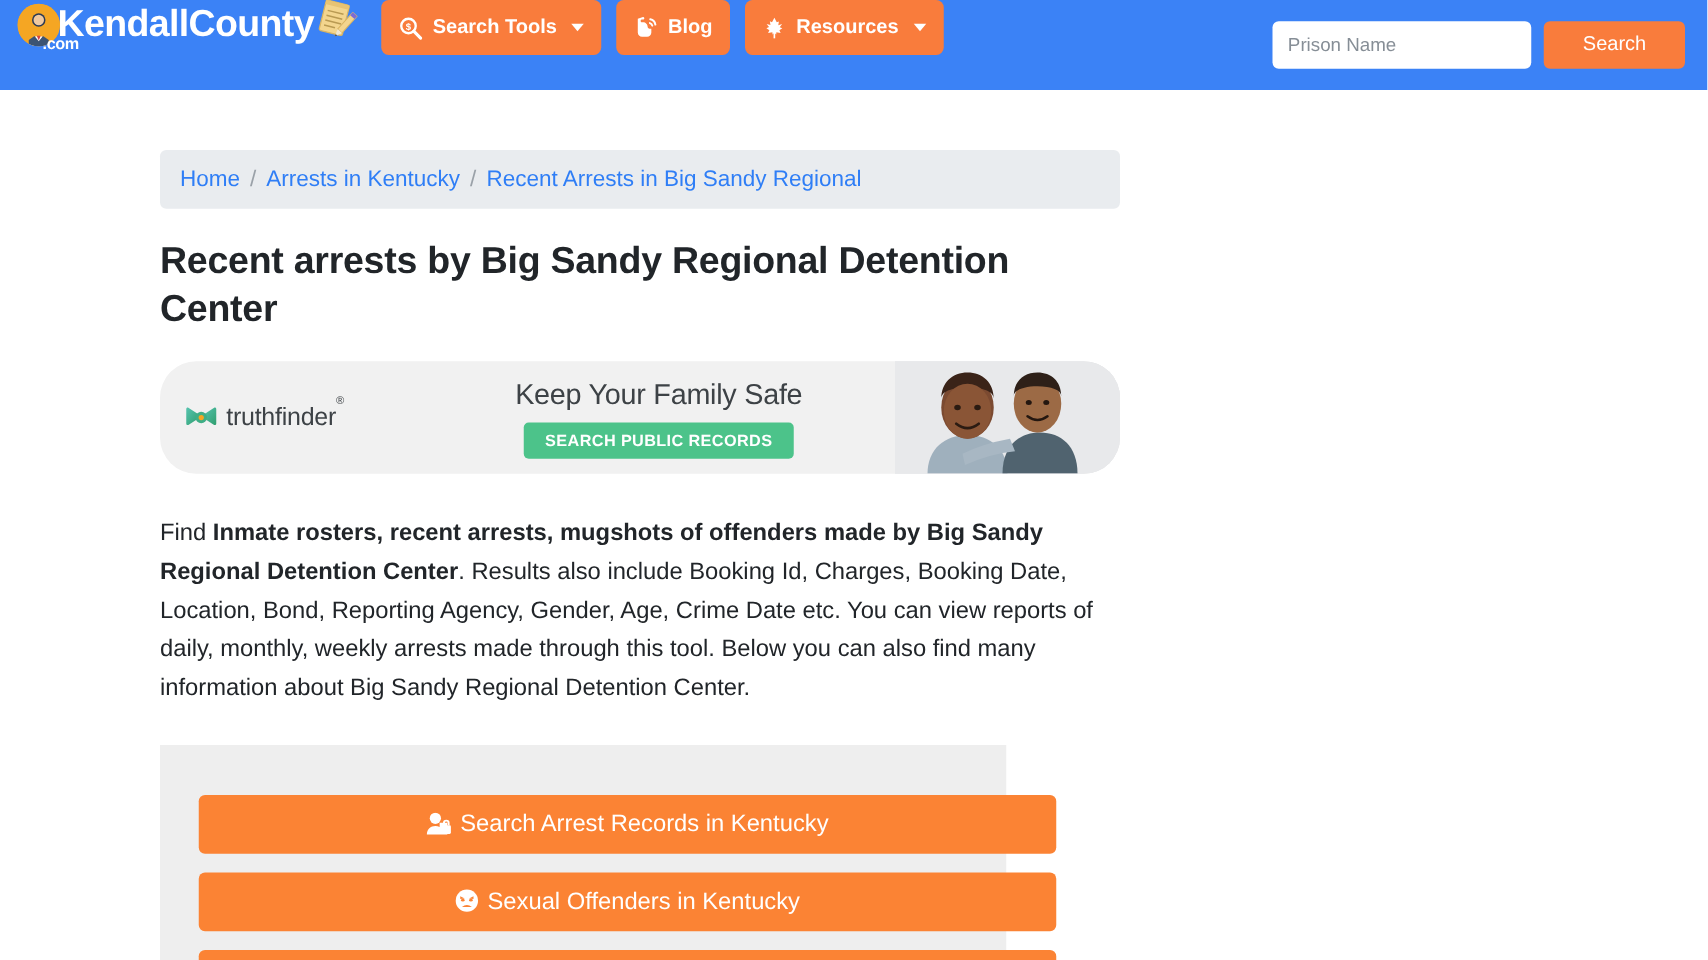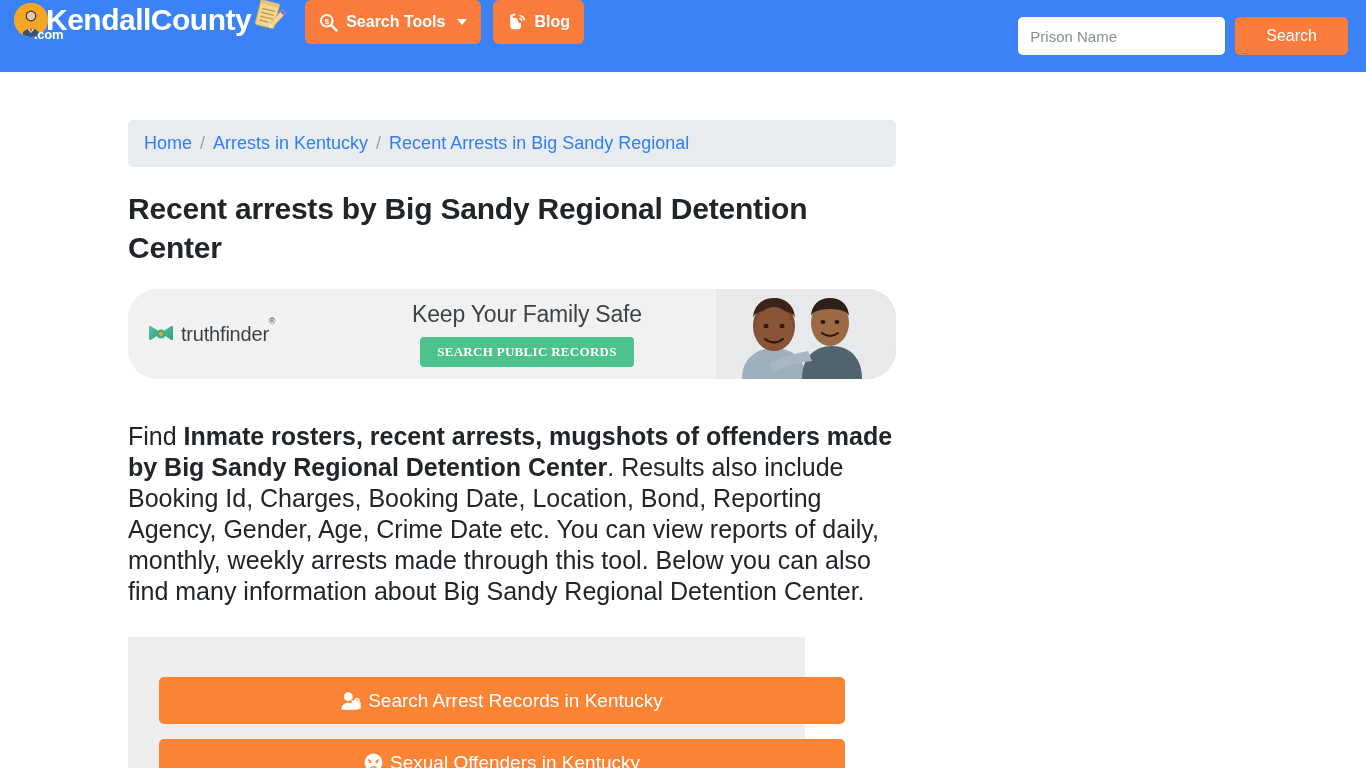--- a/index.html
+++ b/index.html
@@ -194,34 +194,34 @@
     margin-top: 9px;
     background: #4cc38a;
     color: #ffffff;
     font-size: 13px;
     font-weight: 700;
     letter-spacing: 0.3px;
     padding: 7px 17px;
     border-radius: 4px;
     border: none;
     cursor: pointer;
-    font-family: Liberation Serif, serif;
+    font-family: Liberation Sans, sans-serif;
   }
   .ad-photo {
     width: 180px; height: 90px;
     flex: none;
     position: relative;
     overflow: hidden;
     background: #e3e4e6;
   }
 
   
   .copy {
-    margin-top: 42px;
-    font-size: 25px;
+    margin-top: 32px;
+    font-size: 19px;
     line-height: 31px;
     color: #212529;
   }
   .copy b { font-weight: 700; }
 
   
   .panel {
     margin-top: 30px;
     width: 677px;
     background: #eeeeee;
@@ -302,20 +302,30 @@
     <span class="nav-ico">
       <svg width="19" height="19" viewBox="0 0 20 20" aria-hidden="true">
         <path d="M3.4 2.2v11.4c0 2 1.6 3.6 3.6 3.6h4.2c2 0 3.6-1.6 3.6-3.6v-3.1h-1.5c-.9 0-1.6-.7-1.6-1.6 0-2.1-1.7-3.9-3.9-3.9H6.9c-.6 0-1.1-.5-1.1-1.1s.5-1.1 1.1-1.1h.9c.6 0 1.1-.5 1.1-1.1s-.5-1.1-1.1-1.1z" fill="#ffffff"></path>
         <path d="M13.9 2.6c2.2.5 3.9 2.2 4.3 4.4" fill="none" stroke="#ffffff" stroke-width="1.7" stroke-linecap="round"></path>
         <path d="M13.6 5.8c1 .3 1.8 1.1 2 2.1" fill="none" stroke="#ffffff" stroke-width="1.7" stroke-linecap="round"></path>
       </svg>
     </span>
     <span>Blog</span>
   </button>
 
+  <button class="nav-btn">
+    <span class="nav-ico">
+      <svg width="19" height="19" viewBox="0 0 20 20" aria-hidden="true">
+        <path d="M10 1.3 12 5.1l1.8-.7-.5 3.1 3.2-.9-2 2.6 2.2.9-2.5 1.6 1.1 2.3-3.6-.6-.2 1.9-1.5-1.4-1.5 1.4-.2-1.9-3.6.6 1.1-2.3L3.3 10l2.2-.9-2-2.6 3.2.9-.5-3.1 1.8.7z" fill="#ffffff"></path>
+        <rect x="9.3" y="12.4" width="1.4" height="6.2" fill="#ffffff"></rect>
+      </svg>
+    </span>
+    <span>Resources</span>
+    <span class="caret"></span>
+  </button>
 
 
   <div class="search-wrap">
     <input class="search-input" type="text" placeholder="Prison Name" style="">
     <button class="search-btn">Search</button>
   </div>
 </div>
 
 <div class="page">
   <div class="container">

